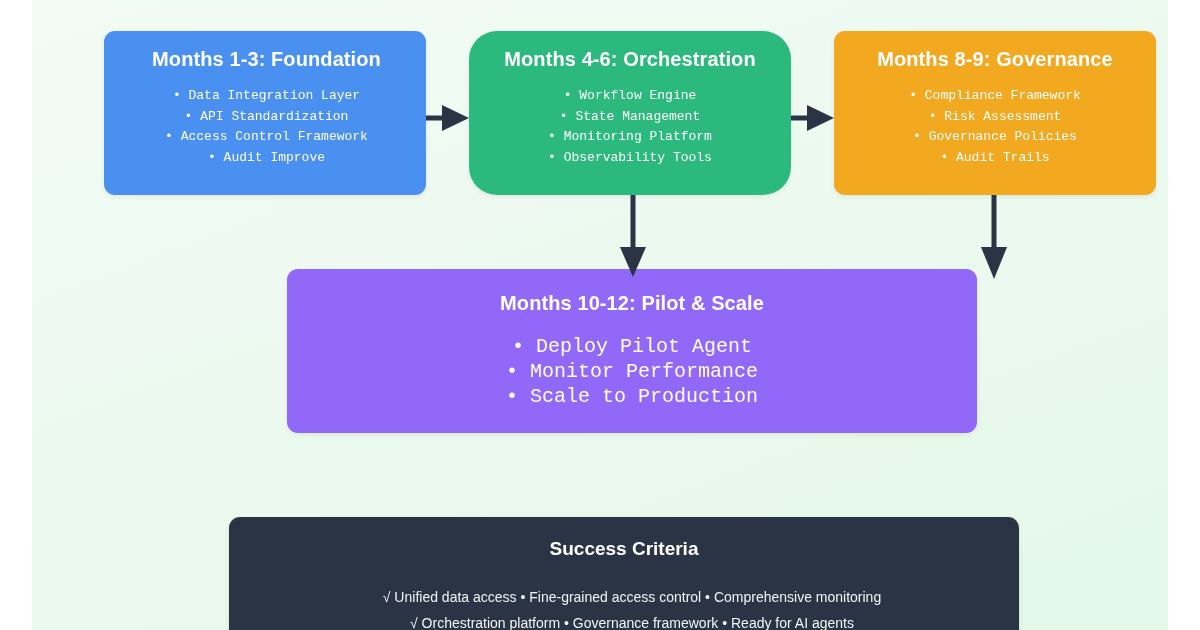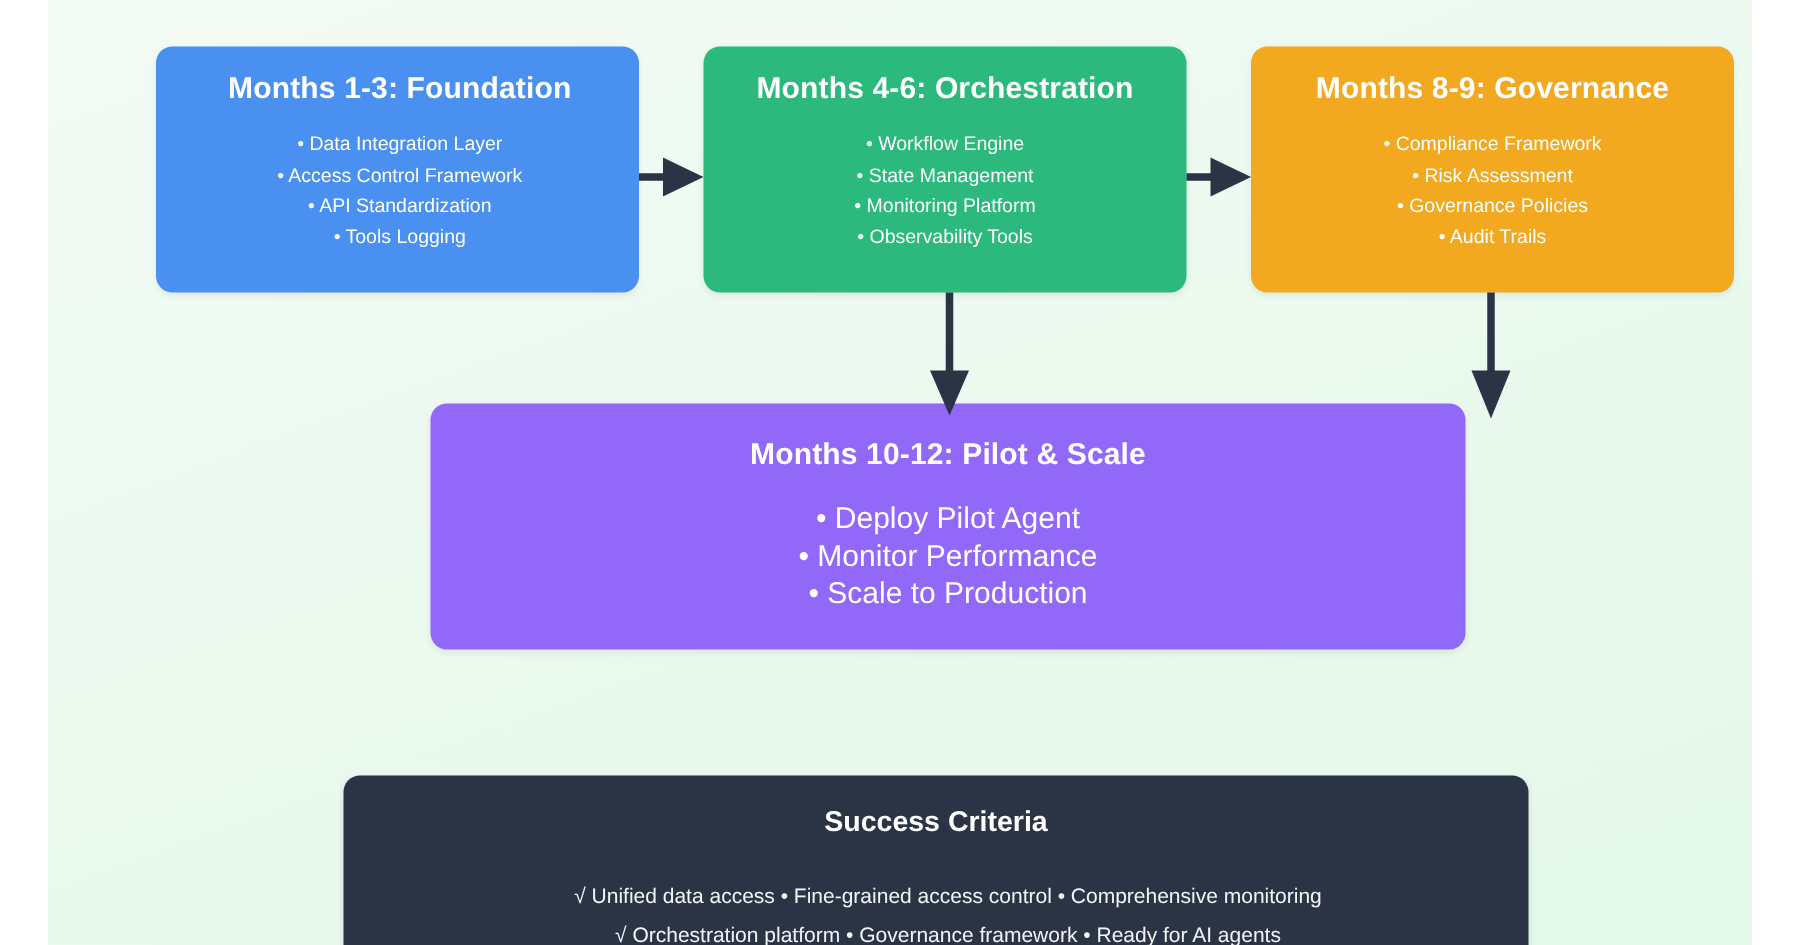--- a/index.html
+++ b/index.html
@@ -48,24 +48,25 @@
   }
   .card-items {
     list-style: none;
     margin-top: 14px;
   }
   .card-items li {
     font-size: 13px;
     line-height: 20.5px;
     color: #ffffff;
     white-space: nowrap;
+    font-family: Liberation Mono, monospace;
   }
 
   #card-foundation    { left: 72px;  top: 31px;  width: 322px; height: 164px; background: #4a90f0; padding-left: 17px; }
-  #card-orchestration { left: 437px; top: 31px;  width: 322px; height: 164px; background: #2bb97d; }
+  #card-orchestration { left: 437px; top: 31px;  width: 322px; height: 164px; background: #2bb97d; border-radius: 28px; }
   #card-governance    { left: 802px; top: 31px;  width: 322px; height: 164px; background: #f2a81f; }
 
   #card-pilot {
     left: 255px; top: 269px; width: 690px; height: 164px;
     background: #9168f7;
     padding-top: 22px;
   }
   #card-pilot .card-title { font-size: 20px; }
   #card-pilot .card-items { margin-top: 18px; }
   #card-pilot .card-items li { font-size: 20px; line-height: 25px; }
@@ -109,23 +110,23 @@
 </head>
 <body>
 
 <div id="canvas">
   <div id="board">
 
     <div class="card" id="card-foundation">
       <div class="card-title">Months 1-3: Foundation</div>
       <ul class="card-items">
         <li>• Data Integration Layer</li>
+        <li>• API Standardization</li>
         <li>• Access Control Framework</li>
-        <li>• API Standardization</li>
-        <li>• Tools Logging</li>
+        <li>• Audit Improve</li>
       </ul>
     </div>
 
     <div class="card" id="card-orchestration">
       <div class="card-title">Months 4-6: Orchestration</div>
       <ul class="card-items">
         <li>• Workflow Engine</li>
         <li>• State Management</li>
         <li>• Monitoring Platform</li>
         <li>• Observability Tools</li>

